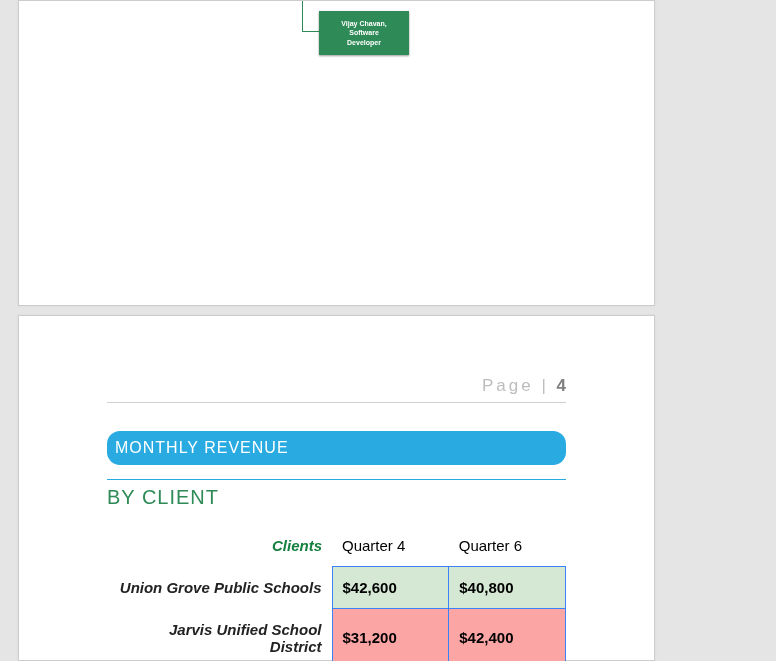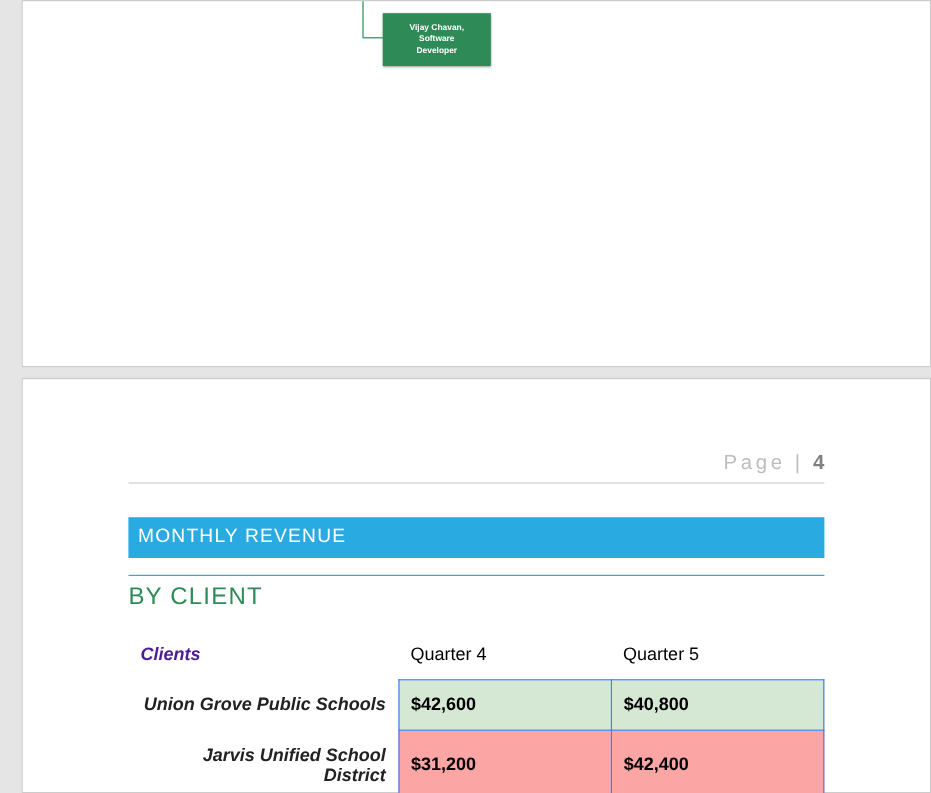--- a/index.html
+++ b/index.html
@@ -8,21 +8,21 @@
       font-family: "Century Gothic", "Avant Garde", Futura, sans-serif;
       width: 776px;
       height: 661px;
       overflow: hidden;
       position: relative;
     }
     .page {
       background: #fff;
       position: absolute;
       left: 18px;
-      width: 758px;
+      width: 637px;
       border: 1px solid #ccc;
       box-shadow: 0 0 3px rgba(0,0,0,0.05);
     }
     .page-1 {
       top: 0;
       height: 306px;
     }
     .page-2 {
       top: 315px;
       height: 346px;
@@ -84,20 +84,21 @@
       margin-bottom: 28px;
     }
     .section-heading {
       background: #29abe2;
       color: #fff;
       font-family: "Century Gothic", sans-serif;
       font-size: 16px;
       letter-spacing: 1px;
       padding: 8px 8px;
       margin-bottom: 14px;
+      border-radius: 13px;
     }
     .sub-heading {
       color: #2e8b57;
       font-family: "Century Gothic", sans-serif;
       font-size: 20px;
       letter-spacing: 1px;
       padding: 2px 0 6px 0;
       margin-bottom: 10px;
       border-top: 1px solid #29abe2;
       padding-top: 6px;
@@ -107,23 +108,24 @@
       border-collapse: collapse;
     }
     .rev-table th, .rev-table td {
       font-family: "Century Gothic", sans-serif;
       font-size: 15px;
       text-align: left;
       padding: 12px 10px;
       font-weight: bold;
     }
     .rev-table th.client-head {
+      text-align: right;
       font-style: italic;
       font-weight: bold;
-      color: #4c1d95;
+      color: #15803d;
       width: 225px;
     }
     .rev-table th.q-head {
       font-weight: normal;
       color: #000;
     }
     .rev-table td.client-name {
       text-align: right;
       color: #222;
       font-style: italic;
@@ -163,21 +165,21 @@
       <span>MONTHLY REVENUE</span>
     </div>
     <div class="sub-heading">
       <span>BY CLIENT</span>
     </div>
     <table class="rev-table">
       <thead>
         <tr>
           <th class="client-head">Clients</th>
           <th class="q-head">Quarter 4</th>
-          <th class="q-head">Quarter 5</th>
+          <th class="q-head">Quarter 6</th>
         </tr>
       </thead>
       <tbody id="rev-body">
       <tr class="even">
             <td class="client-name">Union Grove Public Schools</td>
             <td class="val">$42,600</td>
             <td class="val">$40,800</td>
           </tr>
           <tr class="odd">
             <td class="client-name">Jarvis Unified School District</td>

